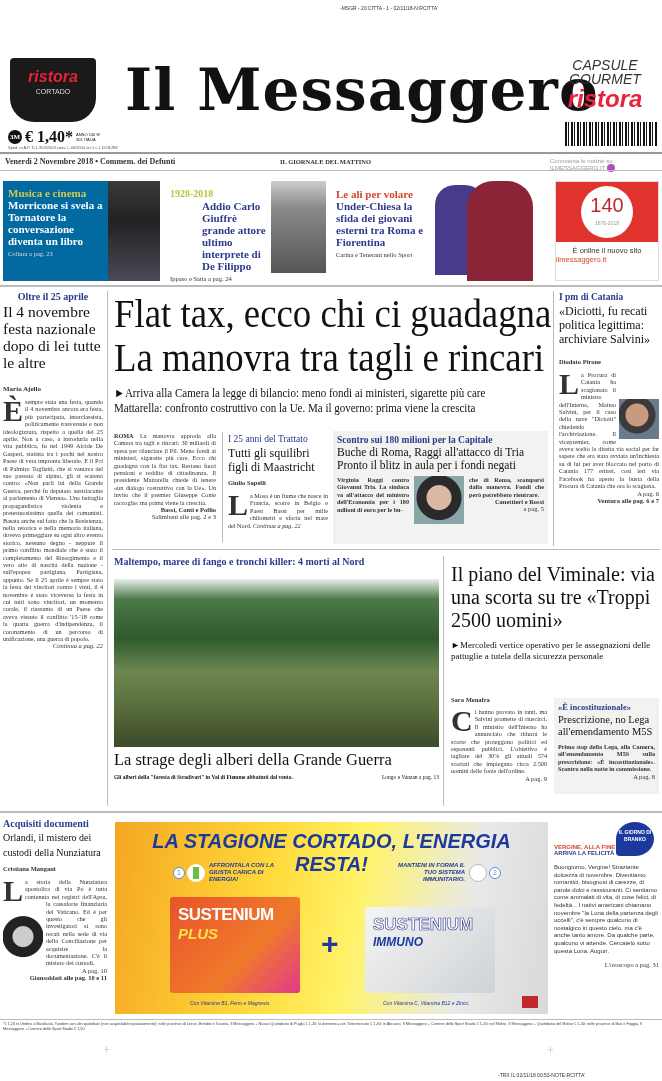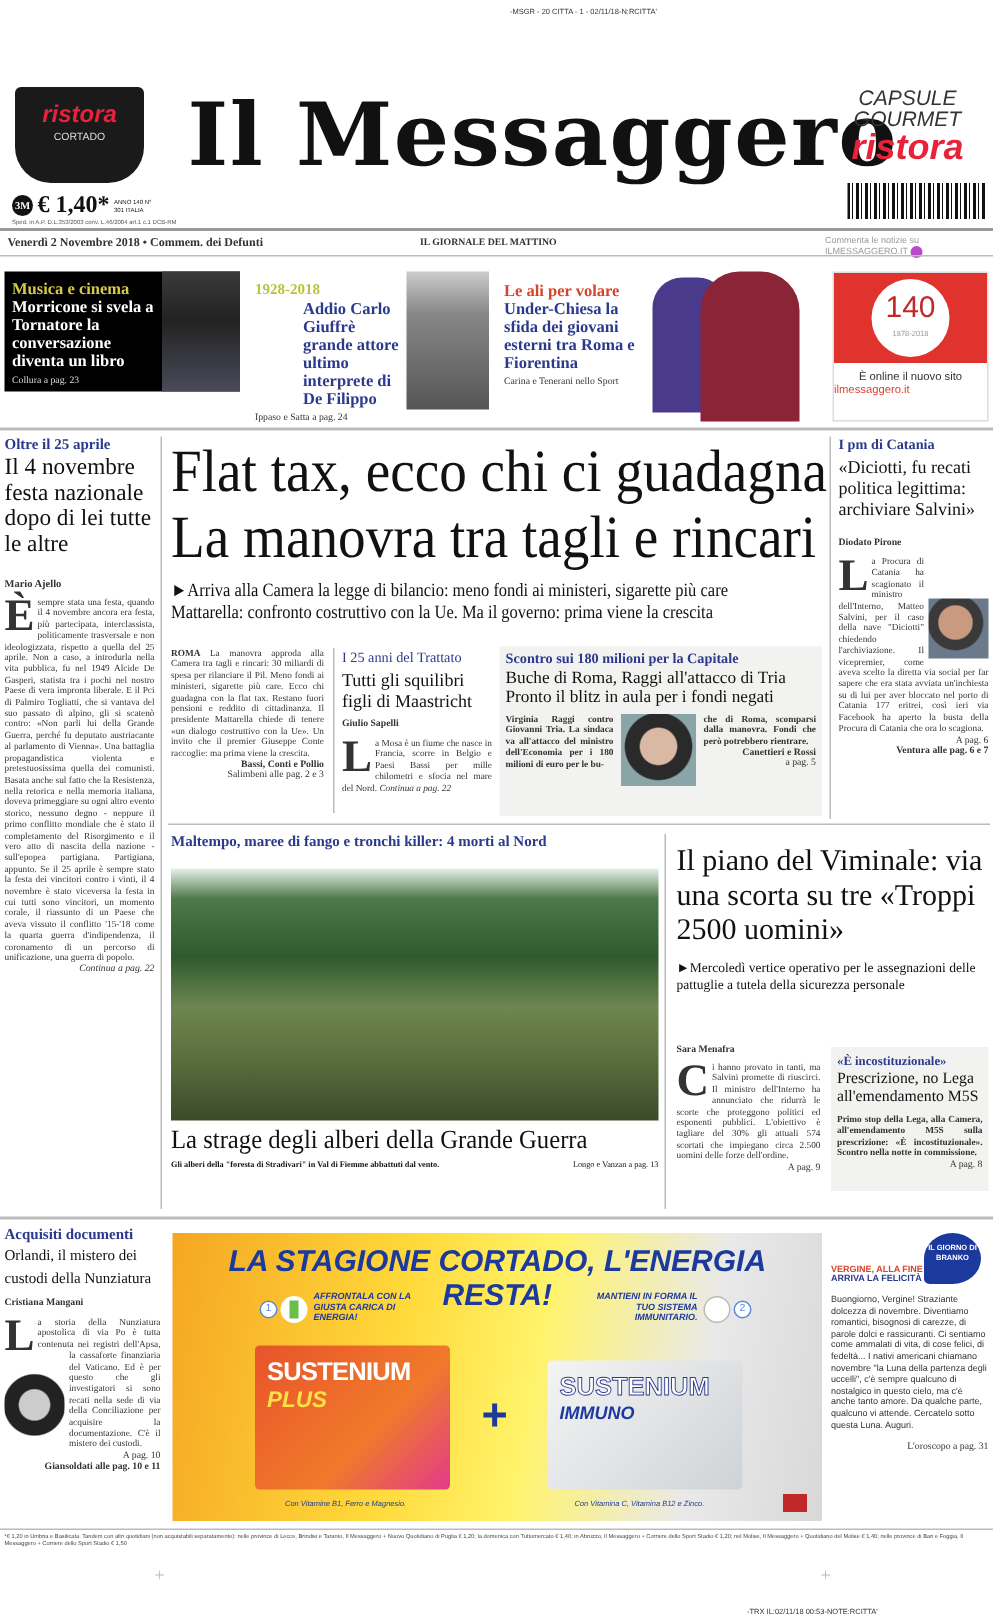--- a/index.html
+++ b/index.html
@@ -44,21 +44,21 @@
 
 <div class="rule" style="left:0; top:152px; width:662px; height:2px; background:#999;"></div>
 <div class="abs" style="left:5px; top:157px; font-size:8px; font-weight:bold; color:#333;">Venerdì 2 Novembre 2018 • Commem. dei Defunti</div>
 <div class="abs" style="left:280px; top:158px; font-size:6.5px; font-weight:bold; color:#333;">IL GIORNALE DEL MATTINO</div>
 <div class="abs sans" style="left:550px; top:158px; font-size:6px; color:#999;">
   <span>Commenta le notizie su ILMESSAGGERO.IT</span>
   <span style="display:inline-block; width:8px; height:8px; border-radius:50%; background:#b84bc7; vertical-align:middle;"></span>
 </div>
 <div class="rule" style="left:0; top:170px; width:662px;"></div>
 
-<div class="abs" style="left:3px; top:181px; width:157px; height:80px; background:#000000; display:flex;">
+<div class="abs" style="left:3px; top:181px; width:157px; height:100px; background:#0369a1; display:flex;">
   <div style="padding:6px 3px 0 5px; width:105px;">
     <div style="color:#d6c94a; font-weight:bold; font-size:11px; line-height:12px;">Musica e cinema</div>
     <div style="color:#fff; font-weight:bold; font-size:11px; line-height:12px;">Morricone si svela a Tornatore la conversazione diventa un libro</div>
     <div style="color:#ddd; font-size:6.5px; margin-top:3px;">Collura a pag. 23</div>
   </div>
   <div style="flex:1; background:linear-gradient(180deg,#3a3a3a 0%,#222 40%,#4a4a5a 100%);"></div>
 </div>
 
 <div class="abs" style="left:166px; top:181px; width:160px; height:92px; display:flex;">
   <div style="padding:7px 3px 0 4px; width:105px;">
@@ -88,21 +88,21 @@
       <div class="sans" style="font-size:5px; color:#999;">1878-2018</div>
     </div>
   </div>
   <div class="sans" style="font-size:7.5px; text-align:center; margin-top:4px; color:#333;">È online il nuovo sito</div>
   <div class="sans red" style="font-size:7.5px; text-align:left;">ilmessaggero.it</div>
 </div>
 
 <div class="rule" style="left:0; top:285px; width:662px; height:2px;"></div>
 
 <div class="abs" style="left:3px; top:291px; width:100px;">
-  <div class="blue" style="font-weight:bold; font-size:10px;">Oltre il 25 aprile</div>
+  <div class="blue" style="font-weight:bold; font-size:10px;text-align:center;">Oltre il 25 aprile</div>
   <div style="font-size:15.5px; line-height:17px; margin-top:1px;">Il 4 novembre festa nazionale dopo di lei tutte le altre</div>
   <div class="byline" style="margin-top:14px;">Mario Ajello</div>
   <div class="body-text" style="margin-top:5px;">
     <span class="dropcap">È</span><span>sempre stata una festa, quando il 4 novembre ancora era festa, più partecipata, interclassista, politicamente trasversale e non ideologizzata, rispetto a quella del 25 aprile. Non a caso, a introdurla nella vita pubblica, fu nel 1949 Alcide De Gasperi, statista tra i pochi nel nostro Paese di vera impronta liberale. E il Pci di Palmiro Togliatti, che si vantava del suo passato di alpino, gli si scatenò contro: «Non parli lui della Grande Guerra, perché fu deputato austriacante al parlamento di Vienna». Una battaglia propagandistica violenta e pretestuosissima quella dei comunisti. Basata anche sul fatto che la Resistenza, nella retorica e nella memoria italiana, doveva primeggiare su ogni altro evento storico, nessuno degno - neppure il primo conflitto mondiale che è stato il completamento del Risorgimento e il vero atto di nascita della nazione - sull'epopea partigiana. Partigiana, appunto. Se il 25 aprile è sempre stato la festa dei vincitori contro i vinti, il 4 novembre è stato viceversa la festa in cui tutti sono vincitori, un momento corale, il riassunto di un Paese che aveva vissuto il conflitto '15-'18 come la quarta guerra d'indipendenza, il coronamento di un percorso di unificazione, una guerra di popolo.</span>
   </div>
   <div class="ref" style="font-style:italic;">Continua a pag. 22</div>
 </div>
 <div class="vrule" style="left:107px; top:291px; height:515px;"></div>
 
 <div class="abs" style="left:114px; top:292px; font-size:40px; line-height:44px; white-space:nowrap; transform:scaleX(0.92); transform-origin:left;">Flat tax, ecco chi ci guadagna</div>

